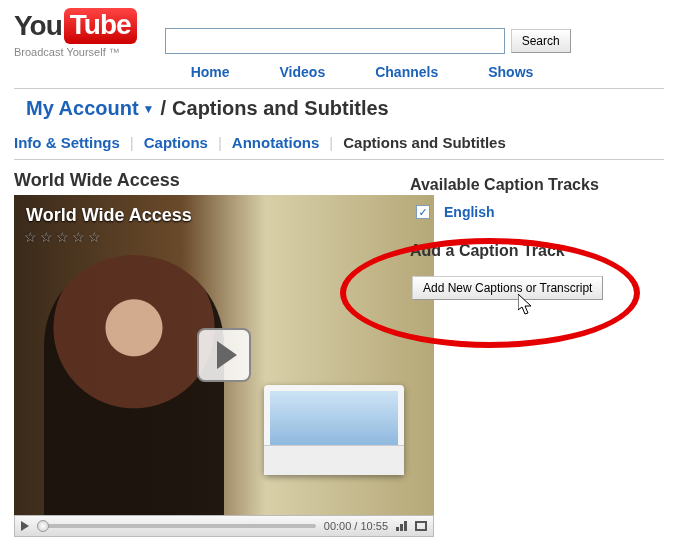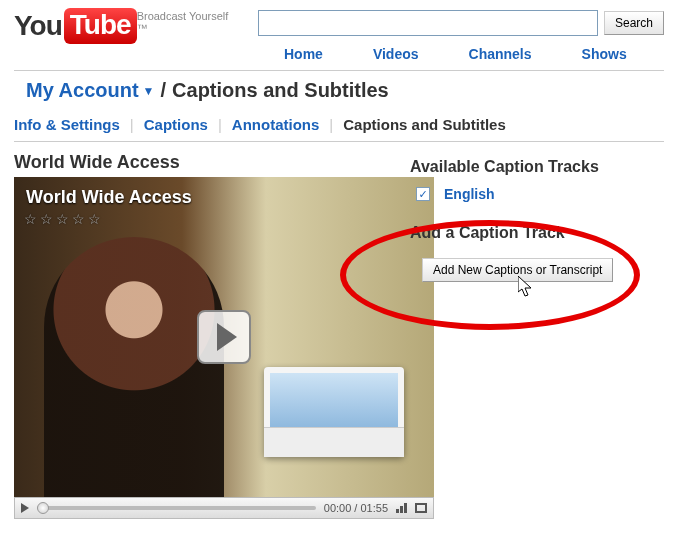--- a/index.html
+++ b/index.html
@@ -10,21 +10,21 @@
     font-size: 13px;
     color: #333;
     background: #fff;
     width: 678px;
   }
   .topbar {
     display: flex;
     align-items: flex-start;
     gap: 28px;
   }
-  .logo-block { display: flex; flex-direction: row; }
+  .logo-block { display: flex; flex-direction: column; }
   .logo {
     font-family: Arial, sans-serif;
     font-weight: bold;
     letter-spacing: -1px;
     display: flex;
     align-items: center;
     gap: 2px;
   }
   .logo .you {
     font-size: 28px;
@@ -45,21 +45,21 @@
   .search-and-nav {
     display: flex;
     flex-direction: column;
     gap: 10px;
     flex: 1;
   }
   .search-row {
     display: flex;
     align-items: center;
     gap: 6px;
-    margin-top: 2px;
+    margin-top: 20px;
   }
   .search-input {
     width: 340px;
     height: 26px;
     border: 1px solid #7e9db9;
     font-size: 13px;
     padding: 2px 4px;
   }
   .btn {
     font-family: Arial, sans-serif;
@@ -319,21 +319,21 @@
     border-radius: 50%;
     width: 300px;
     height: 110px;
     left: -70px;
     top: 68px;
     pointer-events: none;
   }
   .add-btn {
     display: inline-block;
     margin-top: 6px;
-    margin-left: 12px;
+    margin-left: 2px;
   }
   .cursor {
     position: absolute;
     left: 108px;
     top: 124px;
     pointer-events: none;
   }
 </style>
 </head>
 <body>
@@ -408,21 +408,21 @@
         <div class="tri"></div>
       </div>
     </div>
 
     <div class="controls">
       <div class="ctrl-play"></div>
       <div class="track">
         <div class="thumb"></div>
       </div>
       <span>
-        <span>00:00</span><span> / </span><span>01:55</span>
+        <span>00:00</span><span> / </span><span>10:55</span>
       </span>
       <div class="vol">
         <span class="b1"></span>
           <span class="b2"></span>
           <span class="b3"></span>
       </div>
       <div class="fs"></div>
     </div>
   </div>
 

